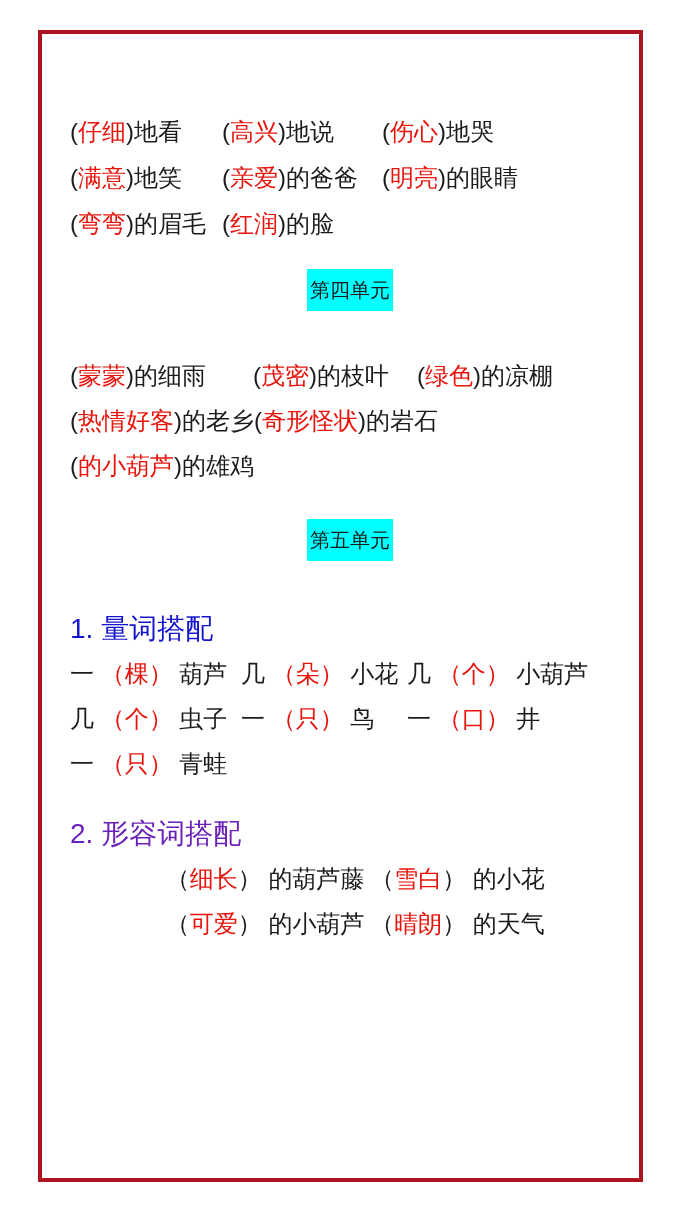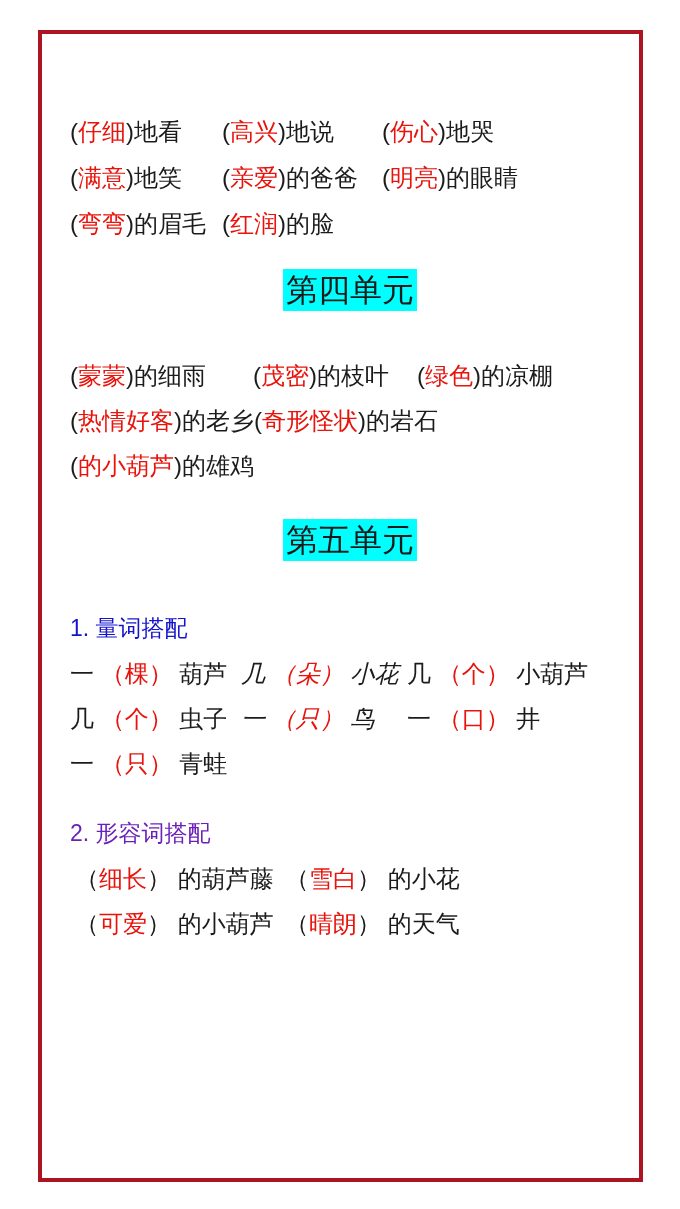--- a/index.html
+++ b/index.html
@@ -27,34 +27,34 @@
 
   
   .sec-a{margin-top:97px;}
   .sec-a .seg:nth-child(1){min-width:152px;}
   .sec-a .seg:nth-child(2){min-width:160px;}
   .sec-b{margin-top:42px;}
   .sec-b .seg:nth-child(1){min-width:183px;}
   .sec-b .seg:nth-child(2){min-width:164px;}
   .sec-c{margin-top:0;}
   .sec-c .seg:nth-child(1){min-width:171px;}
-  .sec-c .seg:nth-child(2){min-width:166px;font-style:italic;}
-  .sec-d{margin-top:0;}
+  .sec-c .seg:nth-child(2){min-width:166px;}
+  .sec-d{margin-top:0;text-align:center;}
   .sec-d .line{padding-left:5px;}
   .sec-d .seg:nth-child(1){min-width:210px;}
 
   .header-row{text-align:center;}
   .header-row.h4{margin-top:22px;}
   .header-row.h5{margin-top:31px;}
   .header-chip{
     display:inline-block;background:var(--cyan,#00ffff);
-    color:var(--ink,#1b1b1b);font-size:32px;line-height:26px;
+    color:var(--ink,#1b1b1b);font-size:20px;line-height:26px;
     padding:8px 3px;
   }
-  .section-title{line-height:45px;font-size:23px;white-space:nowrap;}
+  .section-title{line-height:45px;font-size:28px;white-space:nowrap;}
   .section-title.title-blue{color:var(--blue,#1414cc);margin-top:45px;}
   .section-title.title-purple{color:var(--purple,#6b21b8);margin-top:25px;}
 </style>
 </head>
 <body style="--bg: #ffffff; --border: #ab1420; --ink: #1b1b1b; --red: #e8130b; --blue: #1414cc; --purple: #6b21b8; --cyan: #00ffff;">
 
 <div class="frame"></div>
 <div class="content" id="doc">
     <div class="lines sec-a">
       <div class="line"><span class="seg"><span class="run k">(</span><span class="run r">仔细</span><span class="run k">)地看</span></span><span class="seg"><span class="run k">(</span><span class="run r">高兴</span><span class="run k">)地说</span></span><span class="seg"><span class="run k">(</span><span class="run r">伤心</span><span class="run k">)地哭</span></span></div>

